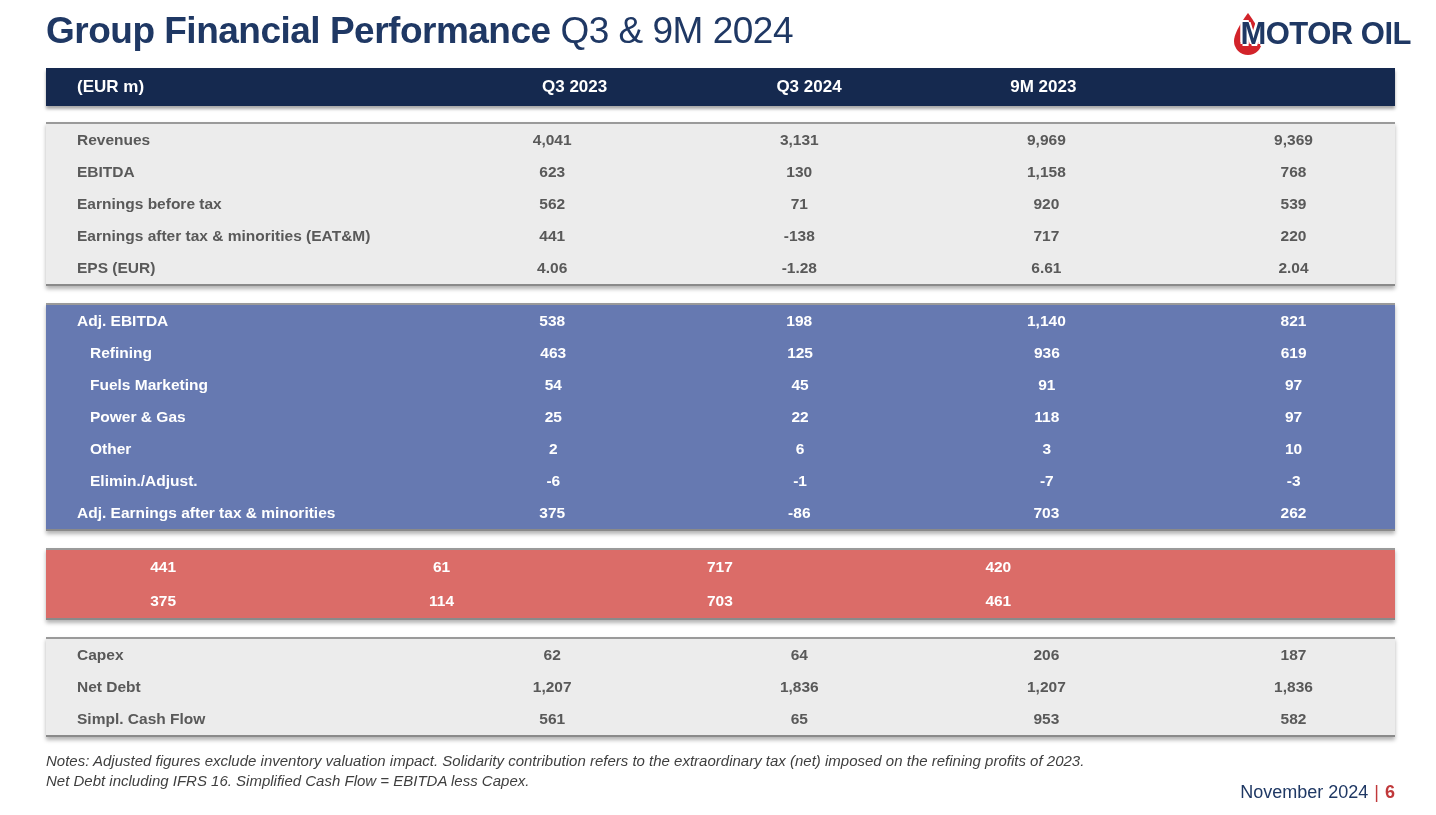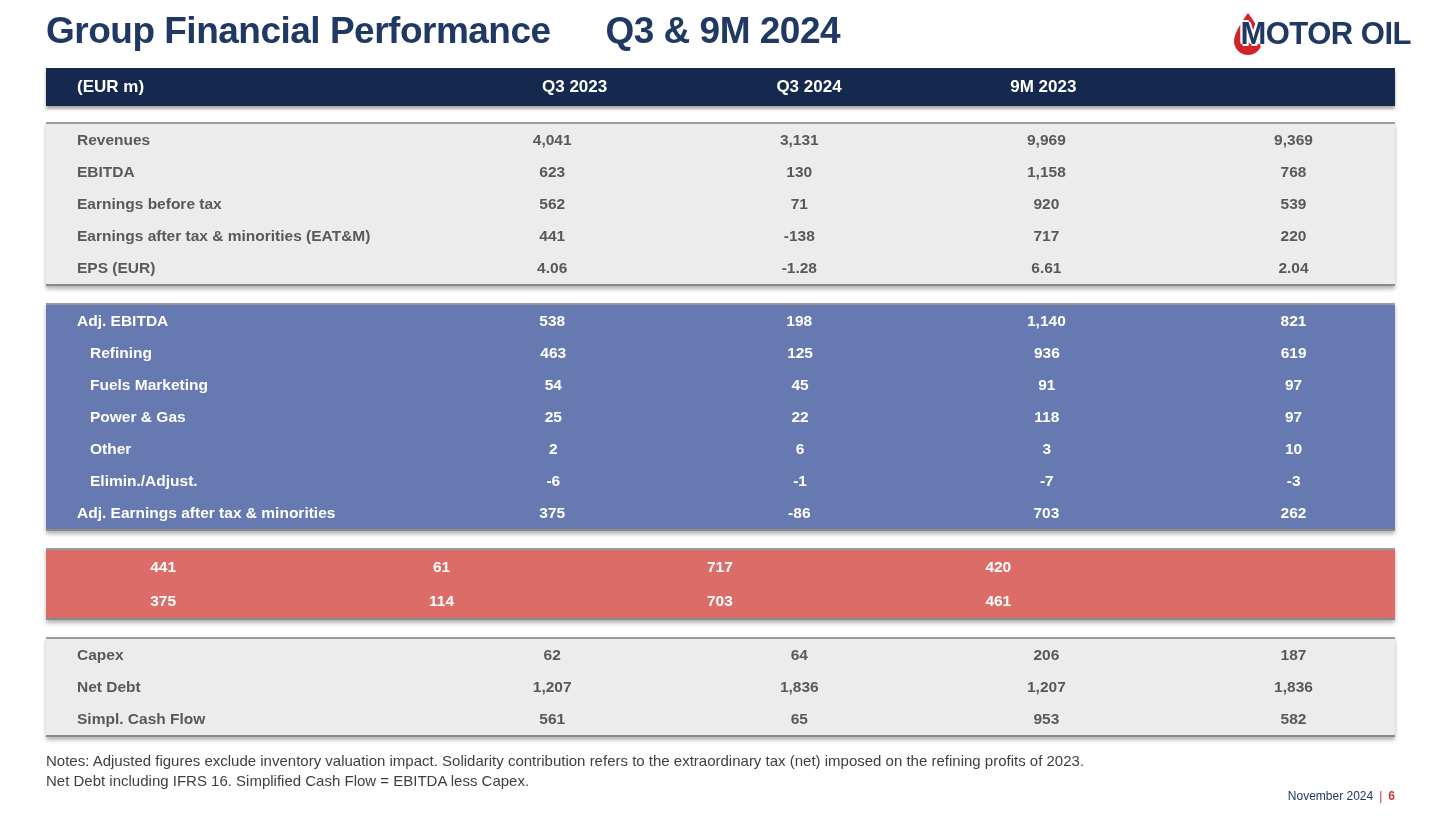--- a/index.html
+++ b/index.html
@@ -14,21 +14,21 @@
   }
   *{margin:0;padding:0;box-sizing:border-box;}
   html,body{width:1436px;height:815px;background:#fff;overflow:hidden;
     font-family:"Liberation Sans", sans-serif;}
   .slide{position:relative;width:1436px;height:815px;padding:10px 41px 0 46px;}
 
   
   .top{position:relative;height:58px;}
   .title{font-size:37px;color:var(--navy);letter-spacing:-0.5px;white-space:nowrap;}
   .title .b{font-weight:700;}
-  .title .r{font-weight:700;margin-left:45px;}
+  .title .r{font-weight:400;}
   .logo{position:absolute;top:-2px;right:-16px;display:flex;align-items:center;height:52px;}
   .logo svg{display:block;}
   .logo .logo-text{
     font-weight:700;font-size:31px;color:var(--navy);letter-spacing:-0.5px;
     margin-left:-27px;position:relative;z-index:2;
     text-shadow:-2px 0 0 #fff,2px 0 0 #fff,0 -2px 0 #fff,0 2px 0 #fff,-2px -2px 0 #fff,2px 2px 0 #fff;
   }
 
   
   .tbl{width:1349px;}
@@ -45,22 +45,22 @@
        box-shadow:0 3px 4px rgba(0,0,0,0.3);}
   .sec + .sec{margin-top:17px;}
   .sec .row{height:32px;font-weight:700;font-size:15.5px;gap:44px;}
   .sec.gray{background:var(--gray-bg);color:var(--gray-text);}
   .sec.blue{background:var(--blue-bg);color:#fff;}
   .sec.red{background:var(--red-bg);color:#fff;}
   .sec .row.indent .label-cell{padding-left:44px;}
   .sec.red .row{height:34px;}
 
   
-  .notes{margin-top:14px;font-size:15px;line-height:1.35;color:#3F3F3F;}
-  .footer{position:absolute;right:41px;bottom:12px;font-size:12px;white-space:nowrap;margin-top:20px;}
+  .notes{margin-top:14px;font-size:15px;line-height:1.35;color:#3F3F3F;font-style:italic;}
+  .footer{position:absolute;right:41px;bottom:12px;font-size:18px;white-space:nowrap;margin-top:20px;}
   .footer .date{color:var(--navy);}
   .footer .sep{color:var(--accent-red);margin:0 6px;}
   .footer .page{color:var(--accent-red);font-weight:700;}
 </style>
 </head>
 <body>
 
 <div class="slide">
 
   <div class="top">

